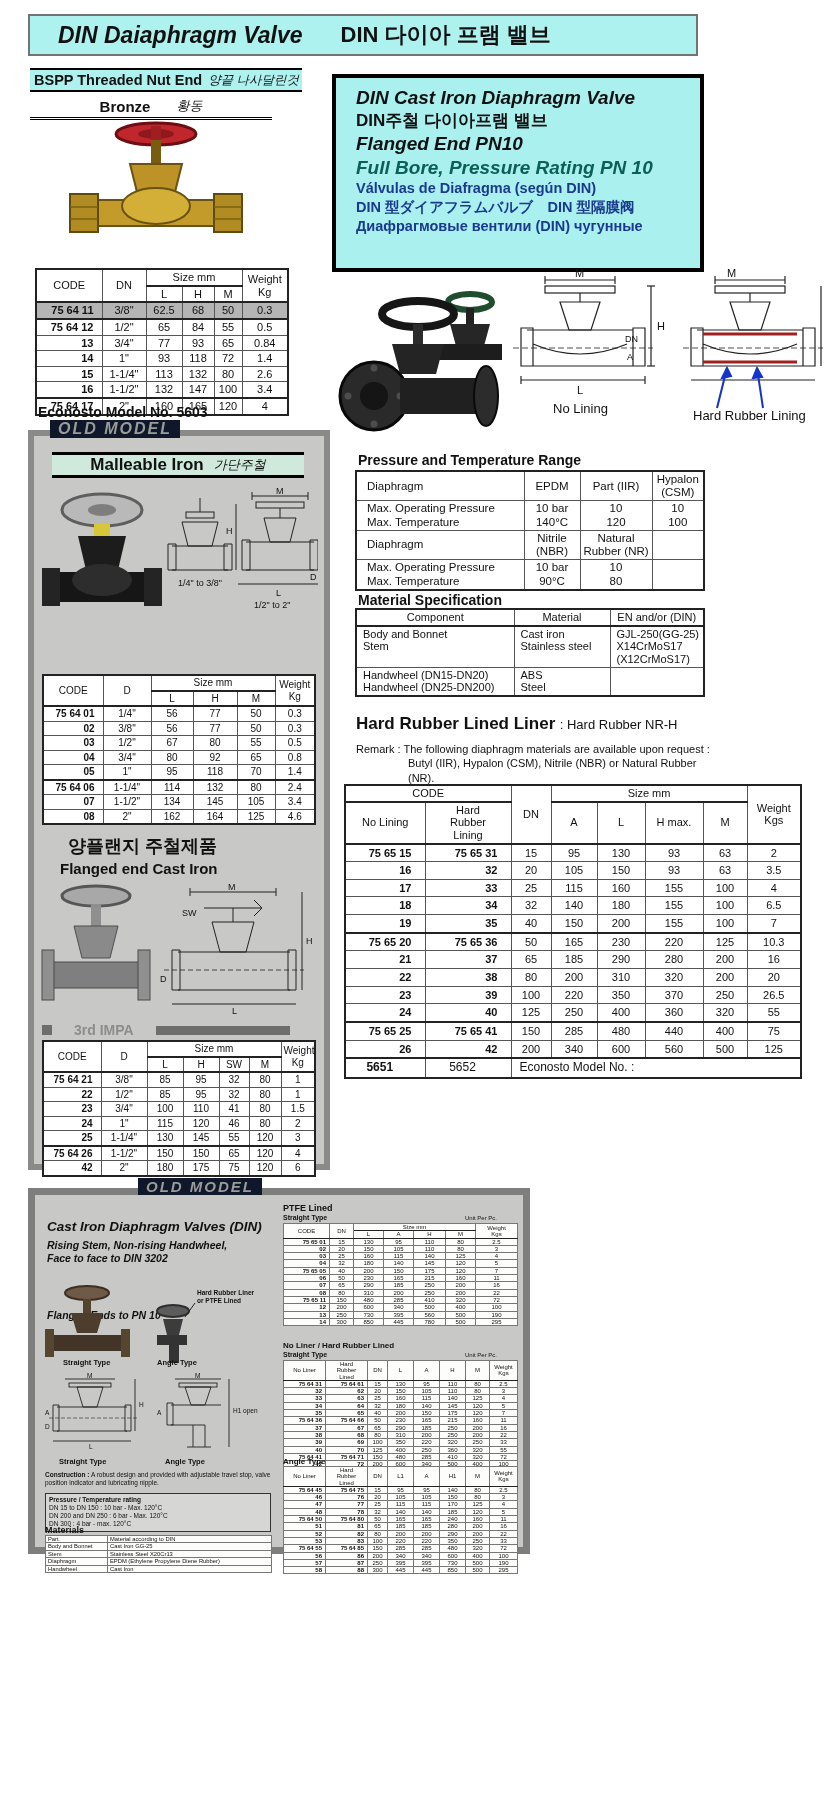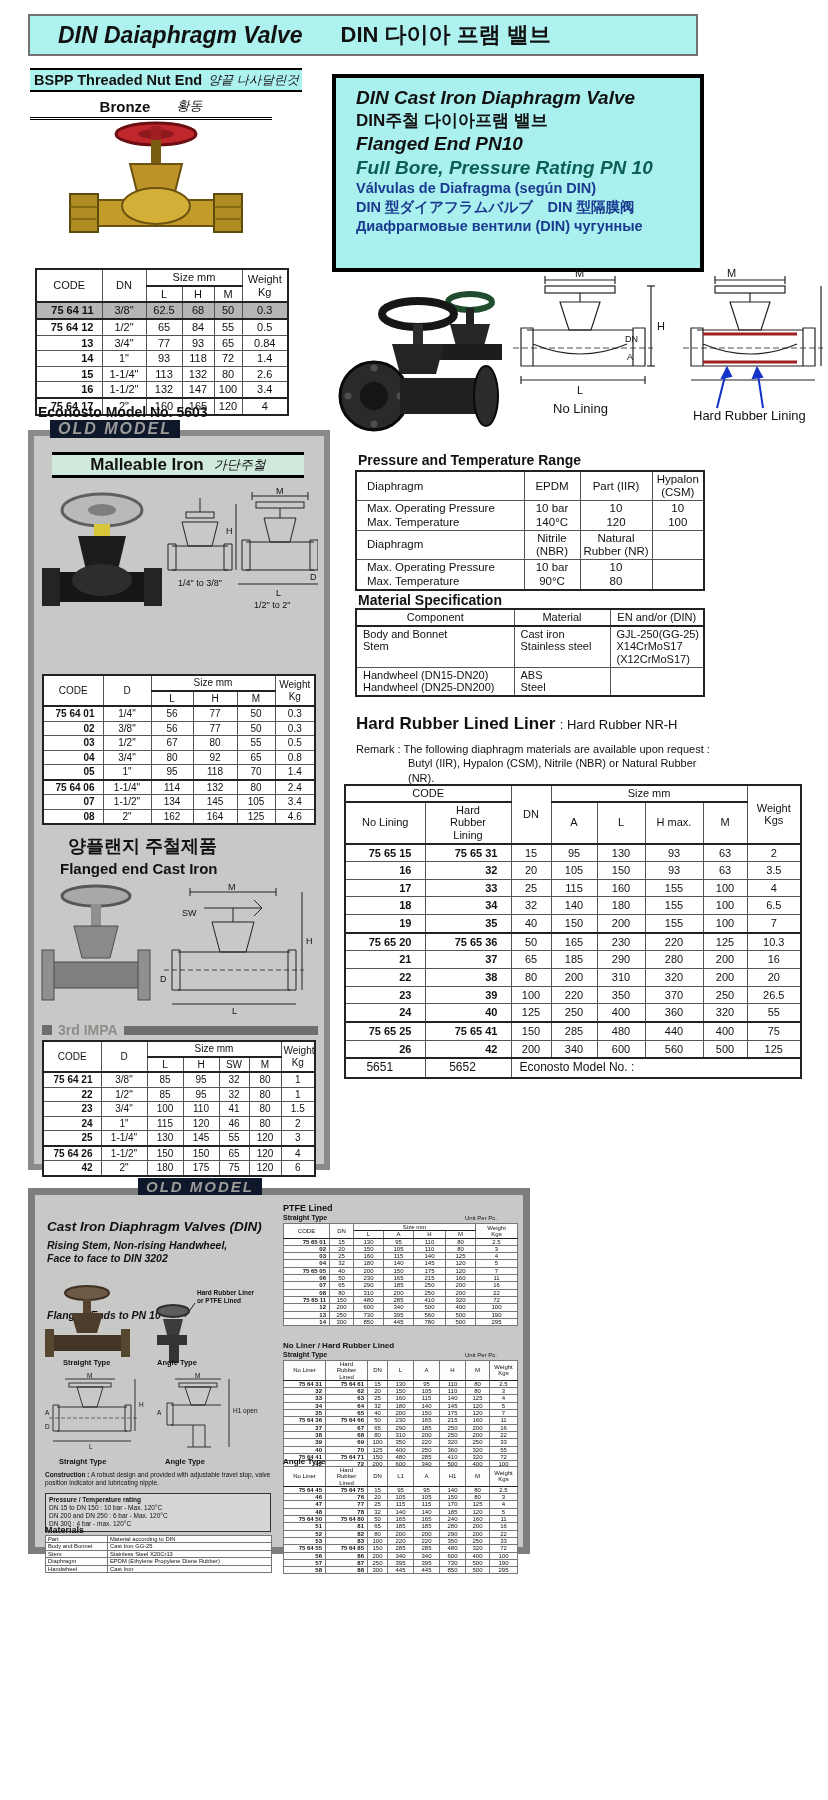--- a/index.html
+++ b/index.html
@@ -51,21 +51,21 @@
 
   #mall-band{left:18px;top:16px;width:252px;height:26px;background:#cfe9dc;
              border-top:3px solid #000;border-bottom:3px solid #000;box-sizing:border-box;
              display:flex;align-items:center;justify-content:center;gap:10px;}
   #mall-band .mb-en{font-size:17px;font-weight:700;}
   #mall-band .mb-ko{font-size:13px;font-style:italic;}
 
   #flanged-ko{left:34px;top:396px;font-size:18px;font-weight:700;}
   #flanged-en{left:26px;top:422px;font-size:15px;font-weight:700;}
 
-  .impa-mark{left:8px;top:586px;display:flex;align-items:center;gap:6px;width:276px;}
+  .impa-mark{left:8px;top:586px;display:flex;align-items:center;gap:22px;width:248px;}
   .impa-mark .sq{width:10px;height:10px;background:#6e6e6c;}
   .impa-mark .txt{color:#8d8d8b;font-weight:700;font-size:14px;white-space:nowrap;}
   .impa-mark .bar{flex:1;height:9px;background:#6e6e6c;}
 
   
   #right-header{left:332px;top:74px;width:372px;height:198px;background:#a9f0ee;border:4px solid #000;
                 box-sizing:border-box;padding:8px 0 0 20px;}
   #right-header .rh1{font-size:19px;font-weight:700;font-style:italic;line-height:1.25;}
   #right-header .rh2{font-size:17px;font-weight:700;line-height:1.3;}
   #right-header .rh-teal{color:#0b5f55;font-size:19px;font-weight:700;font-style:italic;line-height:1.25;}
@@ -554,21 +554,21 @@
           <td>200</td>
           <td>340</td>
           <td>600</td>
           <td>560</td>
           <td>500</td>
           <td>125</td>
         </tr>
       </tbody>
     <tfoot>
       <tr>
-        <td style="text-align:center;font-weight:400;">5651</td>
+        <td style="text-align:center;font-weight:700;">5651</td>
         <td style="text-align:center;font-weight:400;">5652</td>
         <td colspan="6">Econosto Model No. :</td>
       </tr>
     </tfoot>
   </table>
 
   <div class="abs old-label" id="old-label-1">OLD MODEL</div>
   <div class="abs old-panel" id="old-panel-1">
     <div class="inner" style="position:relative;width:100%;height:100%;">
 

